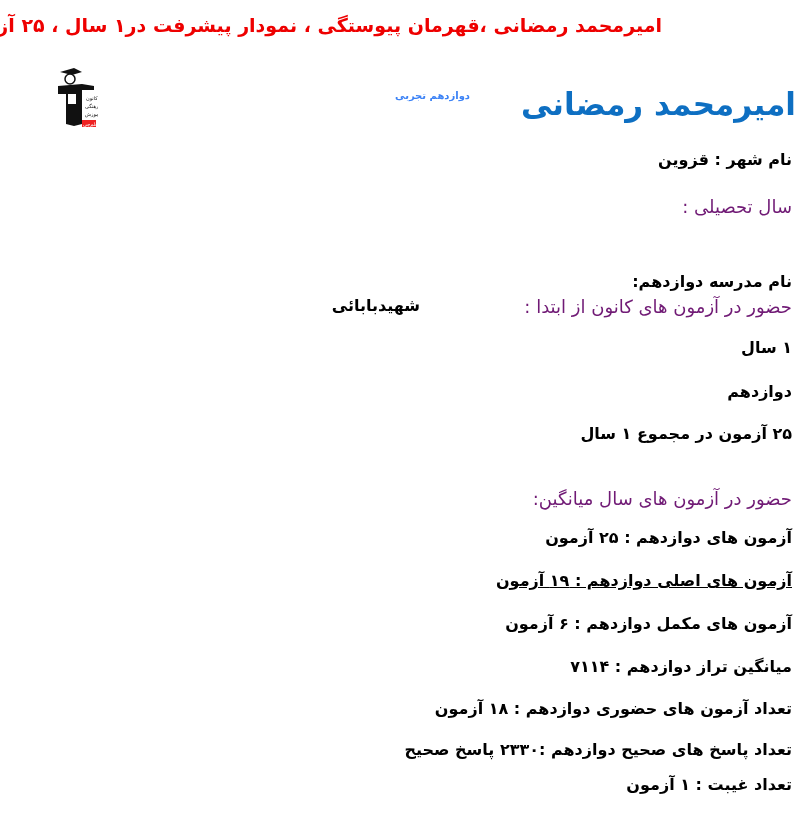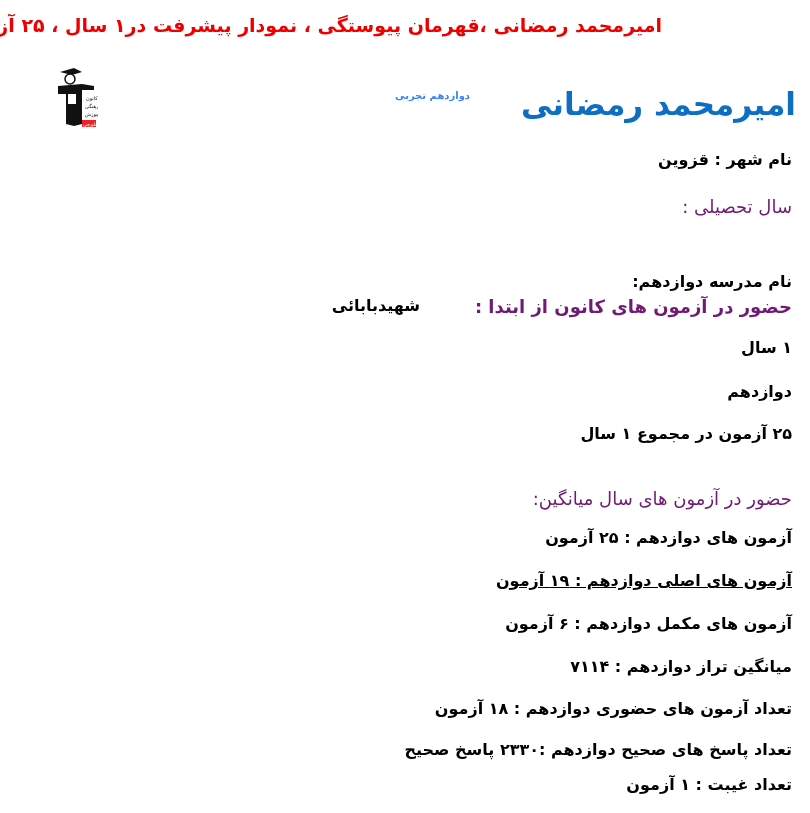--- a/index.html
+++ b/index.html
@@ -35,21 +35,21 @@
 </div>
 
 <div class="abs name">امیرمحمد رمضانی</div>
 <div class="abs grade">دوازدهم تجربی</div>
 
 <div class="abs bold" style="top:150px;text-align:right;">نام شهر : قزوین</div>
 <div class="abs red" style="top:196px;">سال تحصیلی :</div>
 <div class="abs bold" style="top:235px;margin-top:37px;">نام مدرسه دوازدهم:</div>
 <div class="abs school-val">شهیدبابائی</div>
 
-<div class="abs red" style="top:296px;font-weight:bold;">حضور در آزمون های کانون از ابتدا :</div>
+<div class="abs red" style="top:296px;">حضور در آزمون های کانون از ابتدا :</div>
 <div class="abs bold" style="top:338px;text-align:center;">۱ سال</div>
 <div class="abs bold" style="top:382px;margin-left:40px;">دوازدهم</div>
 <div class="abs bold" style="top:424px;">۲۵ آزمون در مجموع ۱ سال</div>
 
 <div class="abs red" style="top:488px;">حضور در آزمون های سال میانگین:</div>
 <div class="abs bold" style="top:528px;">آزمون های دوازدهم : ۲۵ آزمون</div>
 <div class="abs bold" style="top:571px;text-decoration:underline;">آزمون های اصلی دوازدهم : ۱۹ آزمون</div>
 <div class="abs bold" style="top:614px;">آزمون های مکمل دوازدهم : ۶ آزمون</div>
 <div class="abs bold" style="top:657px;">میانگین تراز دوازدهم : ۷۱۱۴</div>
 <div class="abs bold" style="top:699px;">تعداد آزمون های حضوری دوازدهم : ۱۸ آزمون</div>

